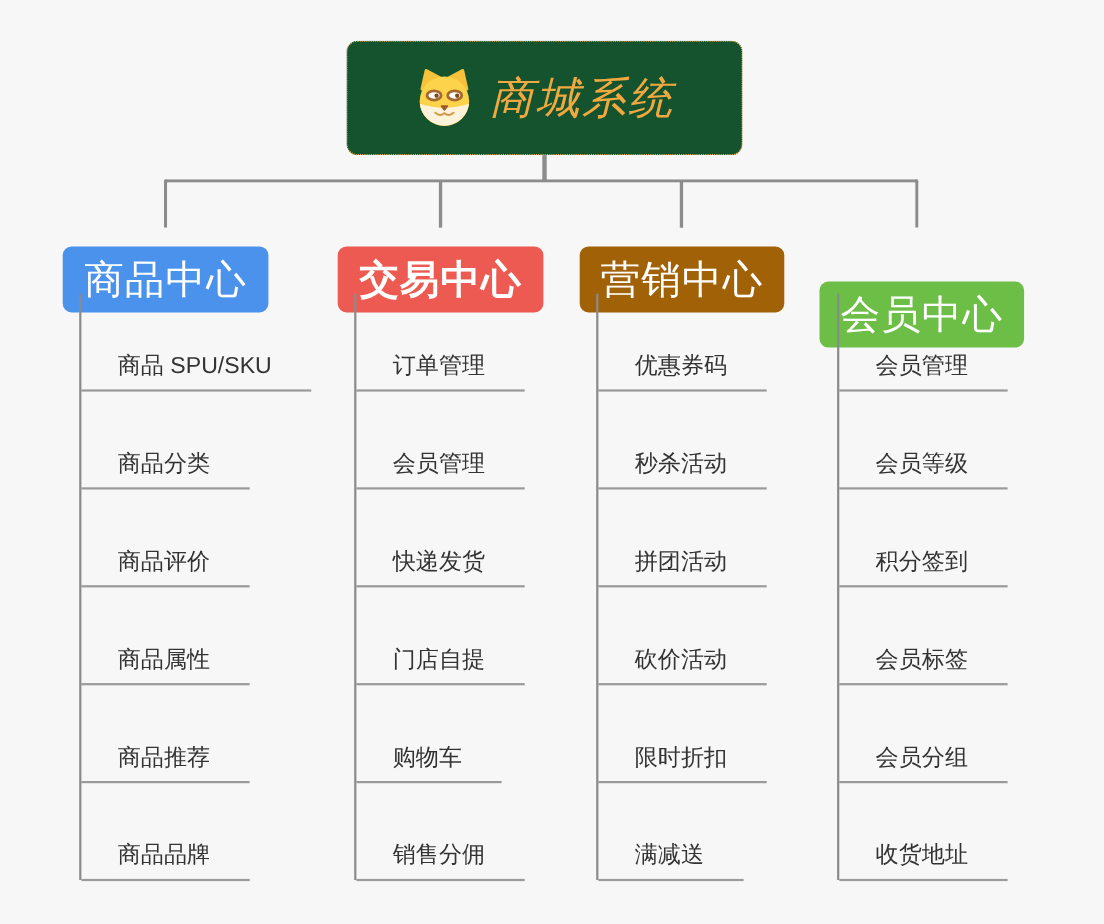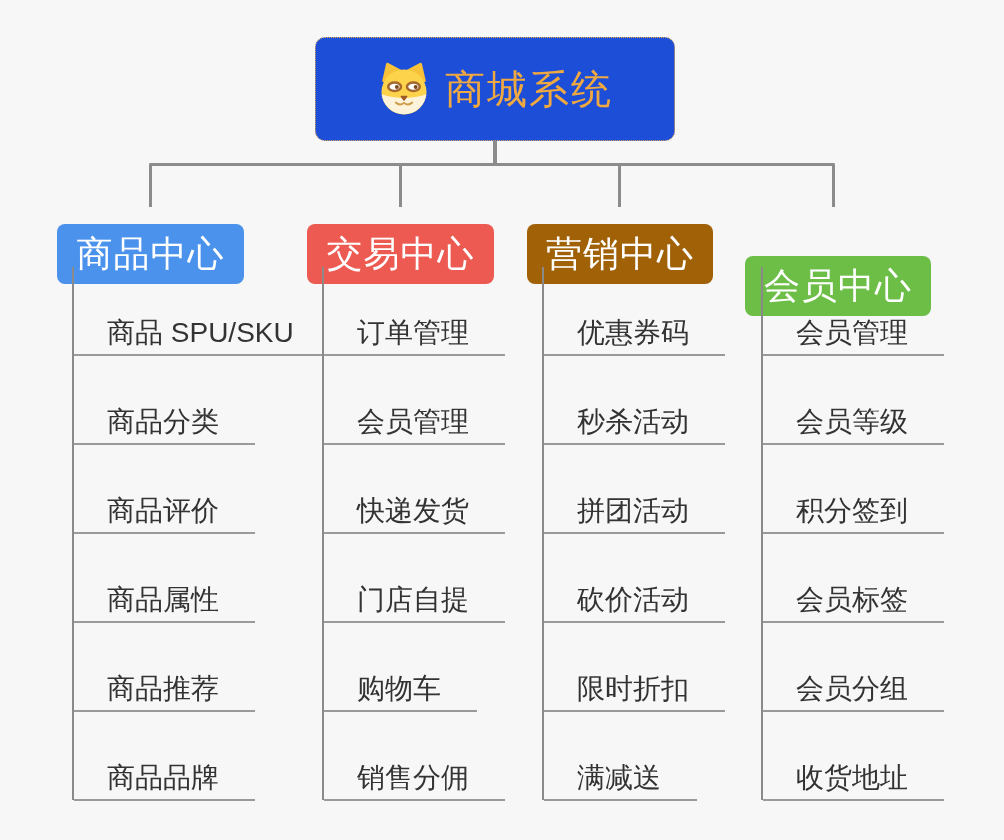--- a/index.html
+++ b/index.html
@@ -7,23 +7,24 @@
     width:1004px;height:840px;
     background:#f7f7f7;
     font-family:"Liberation Sans","DejaVu Sans",sans-serif;
     position:relative;overflow:hidden;
   }
   .canvas{position:absolute;left:0;top:0;width:1004px;height:840px;}
 
   
   .root-node{
     position:absolute;left:315px;top:37px;width:360px;height:104px;
-    background:#1d4ed8;border:1px dotted #f3b04a;border-radius:10px;
+    background:#14532d;border:1px dotted #f3b04a;border-radius:10px;
     display:flex;align-items:center;justify-content:center;gap:14px;
     box-sizing:border-box;
+    font-style:italic;
   }
   .root-label{
     font-size:40px;letter-spacing:2px;color:#f0a840;font-weight:500;
     white-space:nowrap;
   }
   .doge{width:54px;height:54px;display:inline-block;flex:0 0 auto;}
   .doge svg{width:54px;height:54px;display:block;}
 
   
   .stem{
@@ -43,39 +44,39 @@
   .drop-2{left:618px;}
 
   
   .branch{
     position:absolute;top:224px;height:60px;border-radius:8px;
     color:#ffffff;font-size:36px;letter-spacing:1px;
     display:flex;align-items:center;justify-content:center;
     white-space:nowrap;
   }
   .b0{left:57px;width:187px;}
-  .b1{left:307px;width:187px;}
+  .b1{left:307px;width:187px;font-weight:bold;}
   .b2{left:527px;width:186px;}
   .b3{left:745px;width:186px;}
 
   
   .column{
     position:absolute;top:267px;height:533px;
     border-left:2px solid #8a8a8a;
   }
   .c0{left:72px;}
   .c1{left:322px;}
   .c2{left:542px;}
   .c3{left:761px;}
 
   .leaf{
     position:absolute;left:0;
     padding:0 36px 8px 33px;
     border-bottom:2px solid #9a9a9a;
-    font-size:28px;line-height:26px;color:#333333;
+    font-size:21px;line-height:26px;color:#333333;
     white-space:nowrap;
   }
   .leaf:nth-child(1){top:53px;}
   .leaf:nth-child(2){top:142px;}
   .leaf:nth-child(3){top:231px;text-align:right;}
   .leaf:nth-child(4){top:320px;}
   .leaf:nth-child(5){top:409px;}
   .leaf:nth-child(6){top:498px;}
 </style>
 </head>

